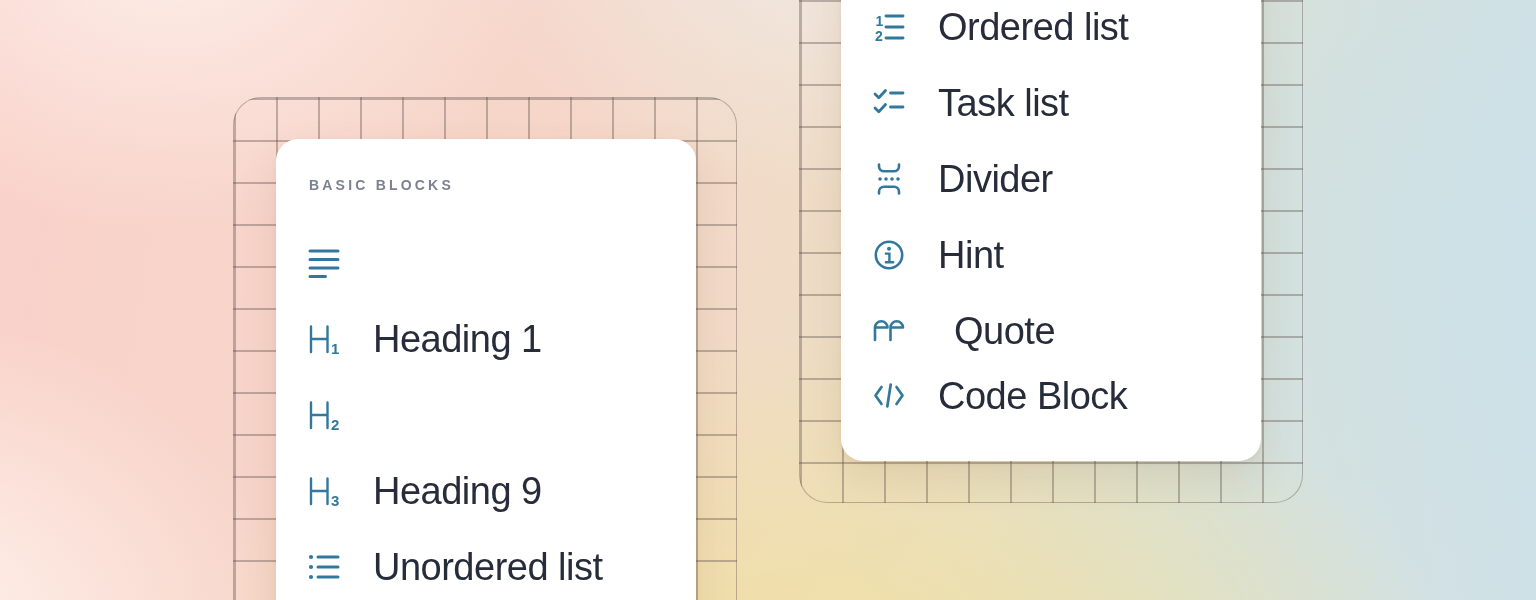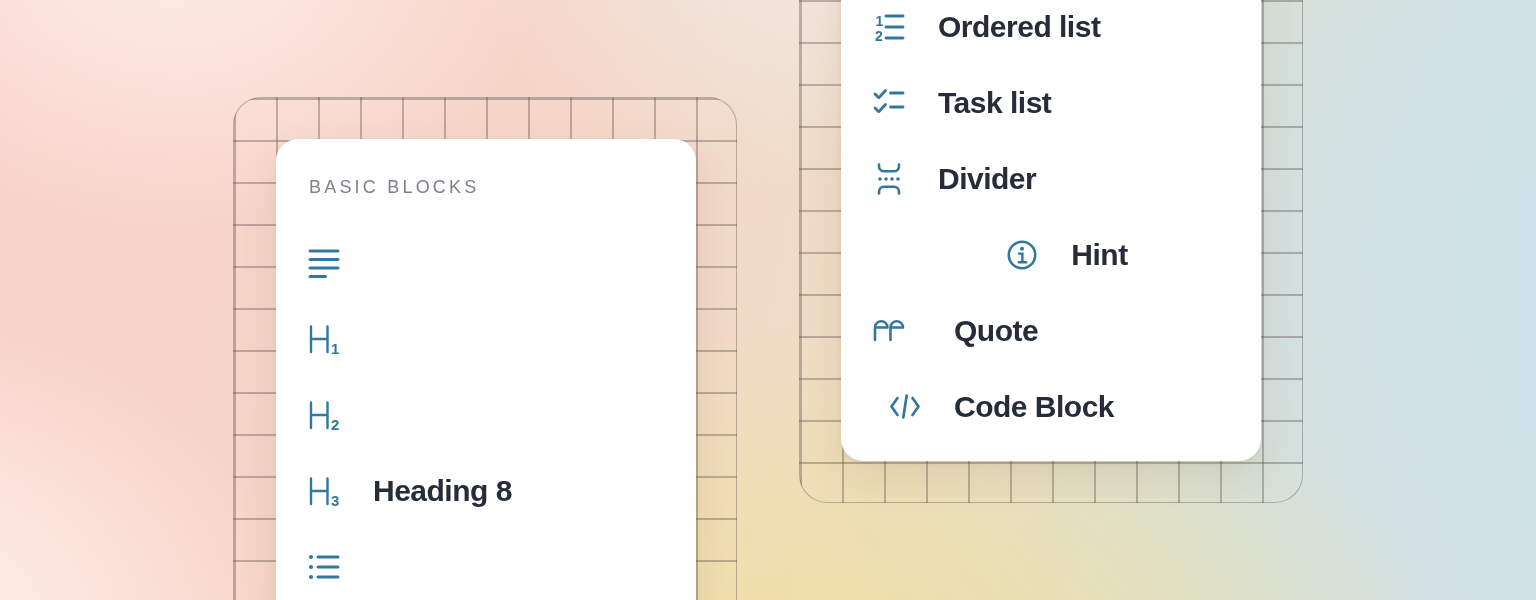--- a/index.html
+++ b/index.html
@@ -51,22 +51,22 @@
       0 2px 5px rgba(96,60,30,.06),
       0 16px 38px rgba(120,80,50,.12);
   }
   #left-card  { left: 276px; top: 139px;  height: 560px; }
   #right-card { left: 841px; top: -60px;  height: 521px; }
 
   .section-label {
     position: absolute;
     left: 33px;
     top: 38px;
-    font-size: 18px;
-    font-weight: 400;
+    font-size: 14px;
+    font-weight: 700;
     letter-spacing: 3.2px;
     color: var(--muted, #7c828d);
     white-space: nowrap;
   }
 
   .menu-item {
     position: absolute;
     left: 0;
     width: 100%;
     height: 76px;
@@ -83,22 +83,22 @@
     flex: 0 0 34px;
     color: var(--accent, #32789c);
   }
   .menu-item .icon svg {
     width: 34px;
     height: 34px;
     display: block;
     overflow: visible;
   }
   .menu-item .label {
-    font-size: 30px;
-    font-weight: 700;
+    font-size: 38px;
+    font-weight: 400;
     letter-spacing: -0.5px;
     color: var(--text, #262c39);
     white-space: nowrap;
   }
 </style>
 </head>
 <body>
 
 <div class="stage">
 
@@ -115,49 +115,51 @@
             </svg>
           </span>
         </div>
         <div class="menu-item" style="top: 162px;">
           <span class="icon">
             <svg viewBox="0 0 34 34" fill="none">
               <path d="M4 4.5v25.5M20.5 4.5v25.5M4 17h16.5" stroke="currentColor" stroke-width="2.4" stroke-linecap="round"></path>
               <text x="24" y="32" font-size="15" font-weight="bold" fill="currentColor" font-family="Liberation Sans, sans-serif">1</text>
             </svg>
           </span>
+          <span class="label">Heading 1</span>
         </div>
         <div class="menu-item" style="top: 238px;">
           <span class="icon">
             <svg viewBox="0 0 34 34" fill="none">
               <path d="M4 4.5v25.5M20.5 4.5v25.5M4 17h16.5" stroke="currentColor" stroke-width="2.4" stroke-linecap="round"></path>
               <text x="24" y="32" font-size="15" font-weight="bold" fill="currentColor" font-family="Liberation Sans, sans-serif">2</text>
             </svg>
           </span>
         </div>
         <div class="menu-item" style="top: 314px;">
           <span class="icon">
             <svg viewBox="0 0 34 34" fill="none">
               <path d="M4 4.5v25.5M20.5 4.5v25.5M4 17h16.5" stroke="currentColor" stroke-width="2.4" stroke-linecap="round"></path>
               <text x="24" y="32" font-size="15" font-weight="bold" fill="currentColor" font-family="Liberation Sans, sans-serif">3</text>
             </svg>
           </span>
-          <span class="label">Heading 8</span>
+          <span class="label">Heading 9</span>
         </div>
         <div class="menu-item" style="top: 390px;">
           <span class="icon">
             <svg viewBox="0 0 34 34" fill="none">
               <path d="M11 7h20M11 17h20M11 27h20" stroke="currentColor" stroke-width="3" stroke-linecap="round"></path>
               <g fill="currentColor">
                 <circle cx="4" cy="7" r="2.1"></circle>
                 <circle cx="4" cy="17" r="2.1"></circle>
                 <circle cx="4" cy="27" r="2.1"></circle>
               </g>
             </svg>
           </span>
+          <span class="label">Unordered list</span>
         </div>
       </div>
   </div>
 
   <div class="card" id="right-card">
     <div id="right-items">
         <div class="menu-item" style="top: 49px;">
           <span class="icon">
             <svg viewBox="0 0 34 34" fill="none">
               <path d="M14 6h17M14 17h17M14 28h17" stroke="currentColor" stroke-width="2.9" stroke-linecap="round"></path>
@@ -189,42 +191,42 @@
               <g fill="currentColor">
                 <circle cx="8" cy="17" r="1.8"></circle>
                 <circle cx="14" cy="17" r="1.8"></circle>
                 <circle cx="20" cy="17" r="1.8"></circle>
                 <circle cx="26" cy="17" r="1.8"></circle>
               </g>
             </svg>
           </span>
           <span class="label">Divider</span>
         </div>
-        <div class="menu-item" style="top: 277px; justify-content: center;">
+        <div class="menu-item" style="top: 277px;">
           <span class="icon">
             <svg viewBox="0 0 34 34" fill="none">
               <circle cx="17" cy="17" r="13.2" stroke="currentColor" stroke-width="2.6"></circle>
               <circle cx="17" cy="10.8" r="2" fill="currentColor"></circle>
               <path d="M13.8 15.6h3.6v8M13.8 24.2h7.4" stroke="currentColor" stroke-width="2.4" stroke-linecap="round"></path>
             </svg>
           </span>
           <span class="label">Hint</span>
         </div>
         <div class="menu-item" style="top: 353px; gap: 48px;">
           <span class="icon">
             <svg viewBox="0 0 34 34" fill="none">
               <g stroke="currentColor" stroke-width="2.6" stroke-linecap="round" stroke-linejoin="round">
                 <path d="M3 26V13.5a6.25 6.25 0 1 1 12.5 0H3"></path>
                 <path d="M18.5 26V13.5a6.25 6.25 0 1 1 12.5 0H18.5"></path>
               </g>
             </svg>
           </span>
           <span class="label">Quote</span>
         </div>
-        <div class="menu-item" style="top: 429px; margin-left: 16px;">
+        <div class="menu-item" style="top: 418px;">
           <span class="icon">
             <svg viewBox="0 0 34 34" fill="none">
               <g stroke="currentColor" stroke-width="2.7" stroke-linecap="round" stroke-linejoin="round">
                 <path d="M9.5 8L3.5 16.5L9.5 25"></path>
                 <path d="M24.5 8L30.5 16.5L24.5 25"></path>
                 <path d="M18.7 5.5L15.3 27.5"></path>
               </g>
             </svg>
           </span>
           <span class="label">Code Block</span>

